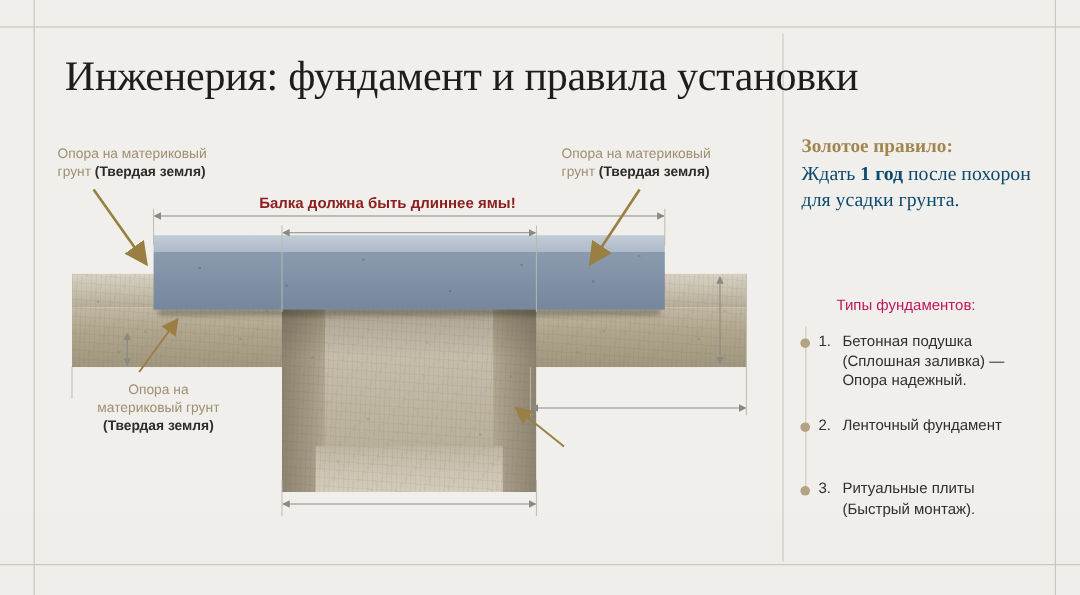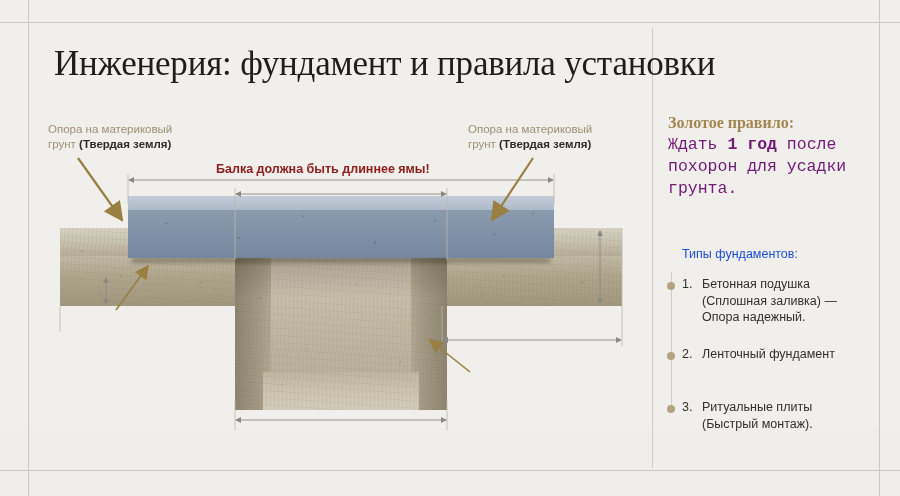--- a/index.html
+++ b/index.html
@@ -119,27 +119,27 @@
   
   #dims{position:absolute;left:0;top:0;width:620px;height:360px;overflow:visible;}
 
   
   #right{position:absolute;left:668px;top:112px;width:206px;}
   #gold{
     font-family:"Liberation Serif", serif;
     font-size:16px;line-height:21px;color:#a3854f;font-weight:bold;
   }
   #goldbody{
-    font-family:Liberation Mono, monospace;
-    font-size:16.5px;line-height:22px;color:#701a75;margin-top:1px;
+    font-family:Liberation Serif, serif;
+    font-size:16.5px;line-height:22px;color:#0c4a6e;margin-top:1px;
   }
   #goldbody b{font-weight:bold;}
   #typesHead{
-    position:absolute;left:682px;top:247px;
-    font-size:12.5px;color:#1d4ed8;
+    position:absolute;left:697px;top:247px;
+    font-size:12.5px;color:#be185d;
   }
   #tline{position:absolute;left:671px;top:272px;width:1px;height:135px;background:#cfccc2;}
   .titem{position:absolute;left:682px;width:190px;font-size:12.5px;line-height:16.5px;color:#2f2f2e;}
   .tdot{position:absolute;left:667px;width:8px;height:8px;border-radius:50%;background:#b2a482;}
   .tnum{position:absolute;left:0;width:16px;text-align:left;}
   .ttxt{display:block;margin-left:20px;}
 </style>
 </head>
 <body>
 
@@ -256,20 +256,25 @@
       <span class="c-soft">грунт</span>
       <span class="c-dark">(Твердая земля)</span>
     </div>
 
     <div class="callout" style="left:438px;top:22px;width:180px;">
       <span class="c-soft">Опора на материковый</span><br>
       <span class="c-soft">грунт</span>
       <span class="c-dark">(Твердая земля)</span>
     </div>
 
+    <div class="callout" style="left:22px;top:218px;width:160px;text-align:center;">
+      <span class="c-soft">Опора на</span><br>
+      <span class="c-soft">материковый грунт</span><br>
+      <span class="c-dark">(Твердая земля)</span>
+    </div>
 
   </div>
 
   <div id="right">
     <div id="gold">Золотое правило:</div>
     <div id="goldbody"><span>Ждать </span><b>1 год</b><span> после похорон для усадки грунта.</span></div>
   </div>
 
   <div id="typesHead">Типы фундаментов:</div>
   <div id="tline"></div>

